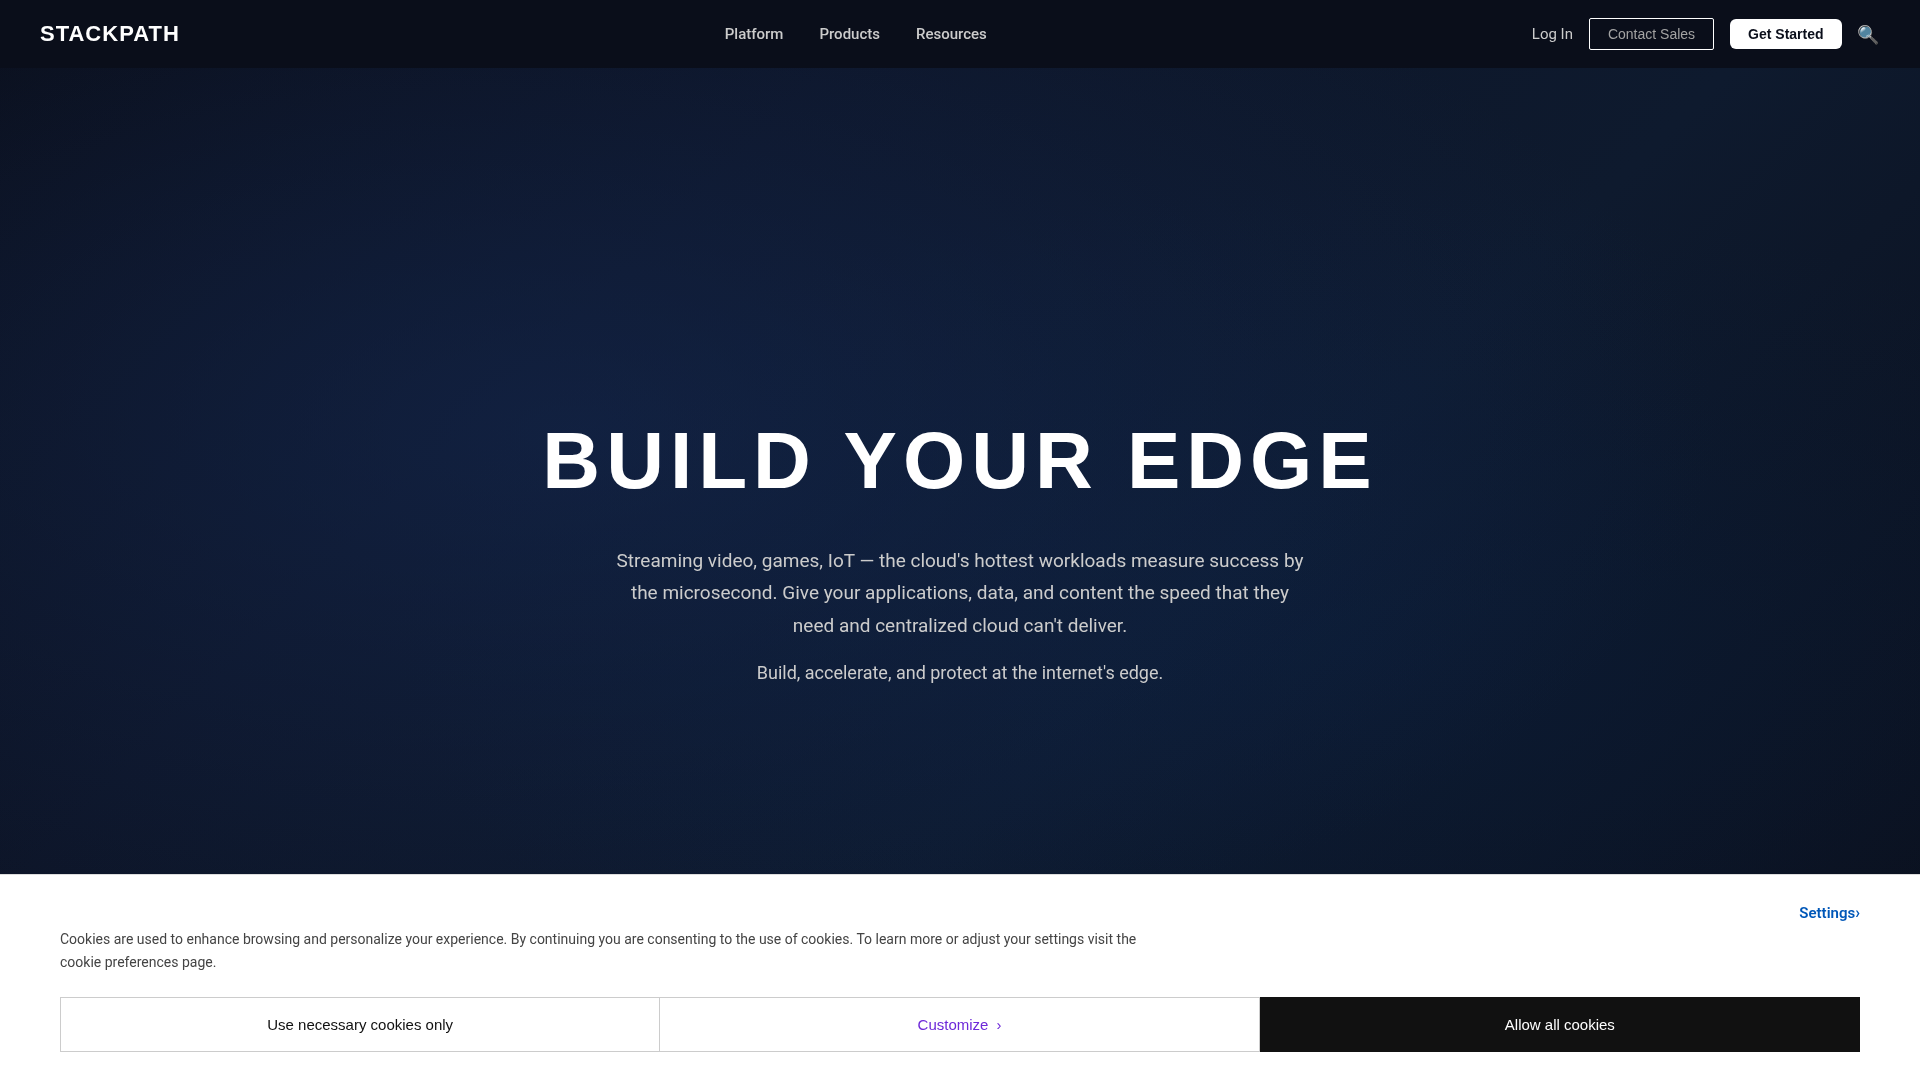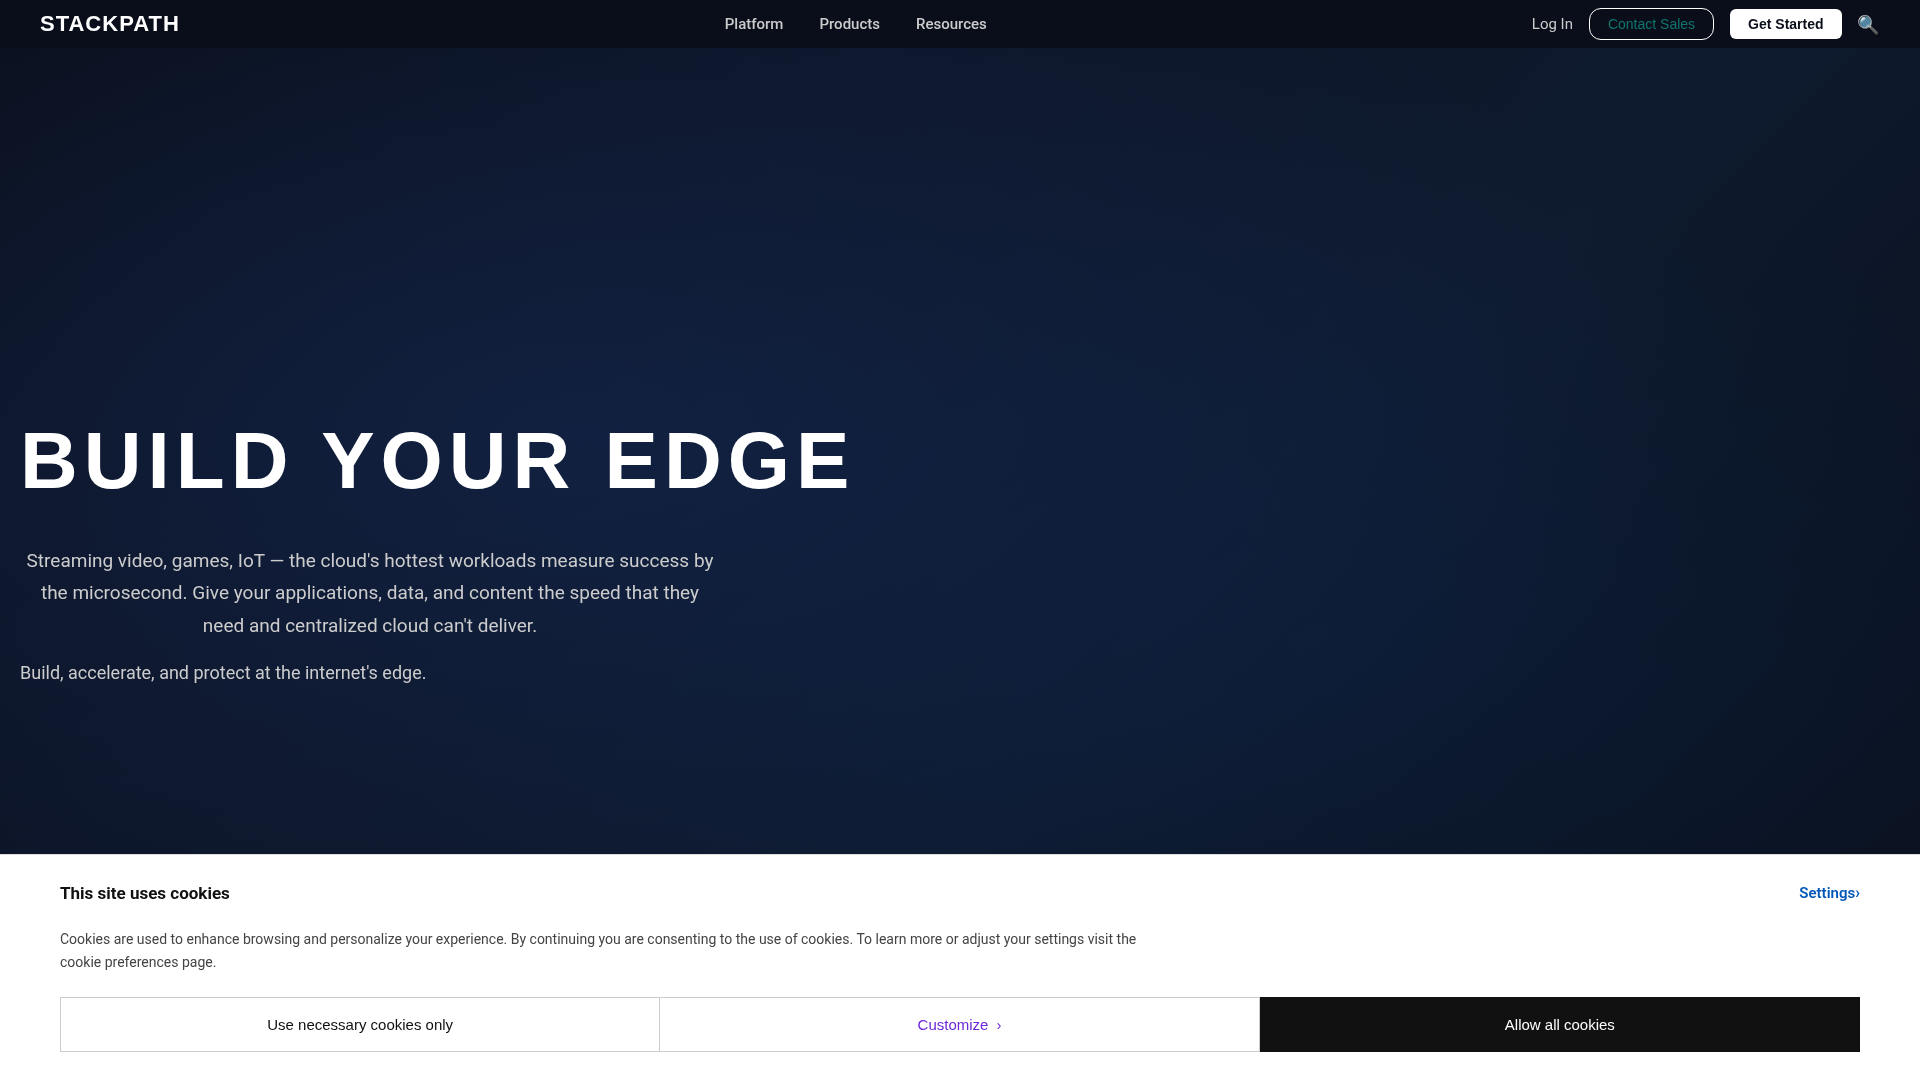--- a/index.html
+++ b/index.html
@@ -3,48 +3,48 @@
   <meta charset="utf-8">
   <style>
     * { margin: 0; padding: 0; box-sizing: border-box; }
     body { font-family: -apple-system, BlinkMacSystemFont, 'Segoe UI', Roboto, sans-serif; background: #fff; overflow-x: hidden; }
 
     
     nav {
       position: fixed; top: 0; left: 0; right: 0; z-index: 100;
       background: #0a0e1a;
       display: flex; align-items: center; justify-content: space-between;
-      padding: 0 40px; height: 48px;
+      padding: 0 40px; height: 68px;
     }
     .nav-logo {
       color: #fff; font-size: 22px; font-weight: 800; letter-spacing: 1px;
       text-transform: uppercase; font-family: 'Arial Black', sans-serif;
     }
     .nav-links { display: flex; gap: 36px; align-items: center; }
     .nav-links a {
       color: #ccc; text-decoration: none; font-size: 15px; font-weight: 500;
       cursor: pointer;
     }
     .nav-right { display: flex; align-items: center; gap: 16px; }
     .nav-login { color: #ccc; font-size: 15px; cursor: pointer; text-decoration: none; }
     .btn-contact {
-      border: 1px solid #fff; color: #0f766e; background: transparent;
-      padding: 7px 18px; font-size: 14px; cursor: pointer; border-radius: 12px;
+      border: 1px solid #fff; color: #a3a3a3; background: transparent;
+      padding: 7px 18px; font-size: 14px; cursor: pointer; border-radius: 2px;
     }
     .btn-get-started {
       background: #fff; color: #0a0e1a; border: none;
       padding: 7px 18px; font-size: 14px; font-weight: 600; cursor: pointer; border-radius: 6px;
     }
     .search-icon { color: #fff; font-size: 18px; cursor: pointer; }
 
     
     .hero {
       min-height: 100vh;
       background: linear-gradient(135deg, #0a0e1a 0%, #0d1528 30%, #0e1a2e 60%, #0a0e1a 100%);
-      display: flex; flex-direction: column; align-items: flex-start; justify-content: center;
+      display: flex; flex-direction: column; align-items: center; justify-content: center;
       text-align: center; padding: 80px 20px 60px;
       position: relative; overflow: hidden;
     }
     .hero::before {
       content: ''; position: absolute; inset: 0;
       background: radial-gradient(ellipse at 30% 40%, rgba(20,40,80,0.6) 0%, transparent 60%),
                   radial-gradient(ellipse at 70% 60%, rgba(10,30,60,0.5) 0%, transparent 50%);
     }
     .hero-title {
       font-size: 80px; font-weight: 800; color: #fff; letter-spacing: 6px;
@@ -113,21 +113,20 @@
 
 <section class="hero">
   <h1 class="hero-title">BUILD YOUR EDGE</h1>
   <p class="hero-subtitle">Streaming video, games, IoT — the cloud's hottest workloads measure success by the microsecond. Give your applications, data, and content the speed that they need and centralized cloud can't deliver.</p>
   <p class="hero-sub2">Build, accelerate, and protect at the internet's edge.</p>
 </section>
 
 <div class="cookie-banner">
   <div class="cookie-top">
     <div class="cookie-text-block">
-      <div class="cookie-title">This site uses cookies</div>
       <div class="cookie-desc">Cookies are used to enhance browsing and personalize your experience. By continuing you are consenting to the use of cookies. To learn more or adjust your settings visit the cookie preferences page.</div>
     </div>
     <a class="settings-link">
       <span>Settings</span>
       <span class="chevron">›</span>
     </a>
   </div>
   <div class="cookie-buttons">
     <button class="cookie-btn-necessary">Use necessary cookies only</button>
     <button class="cookie-btn-customize">

